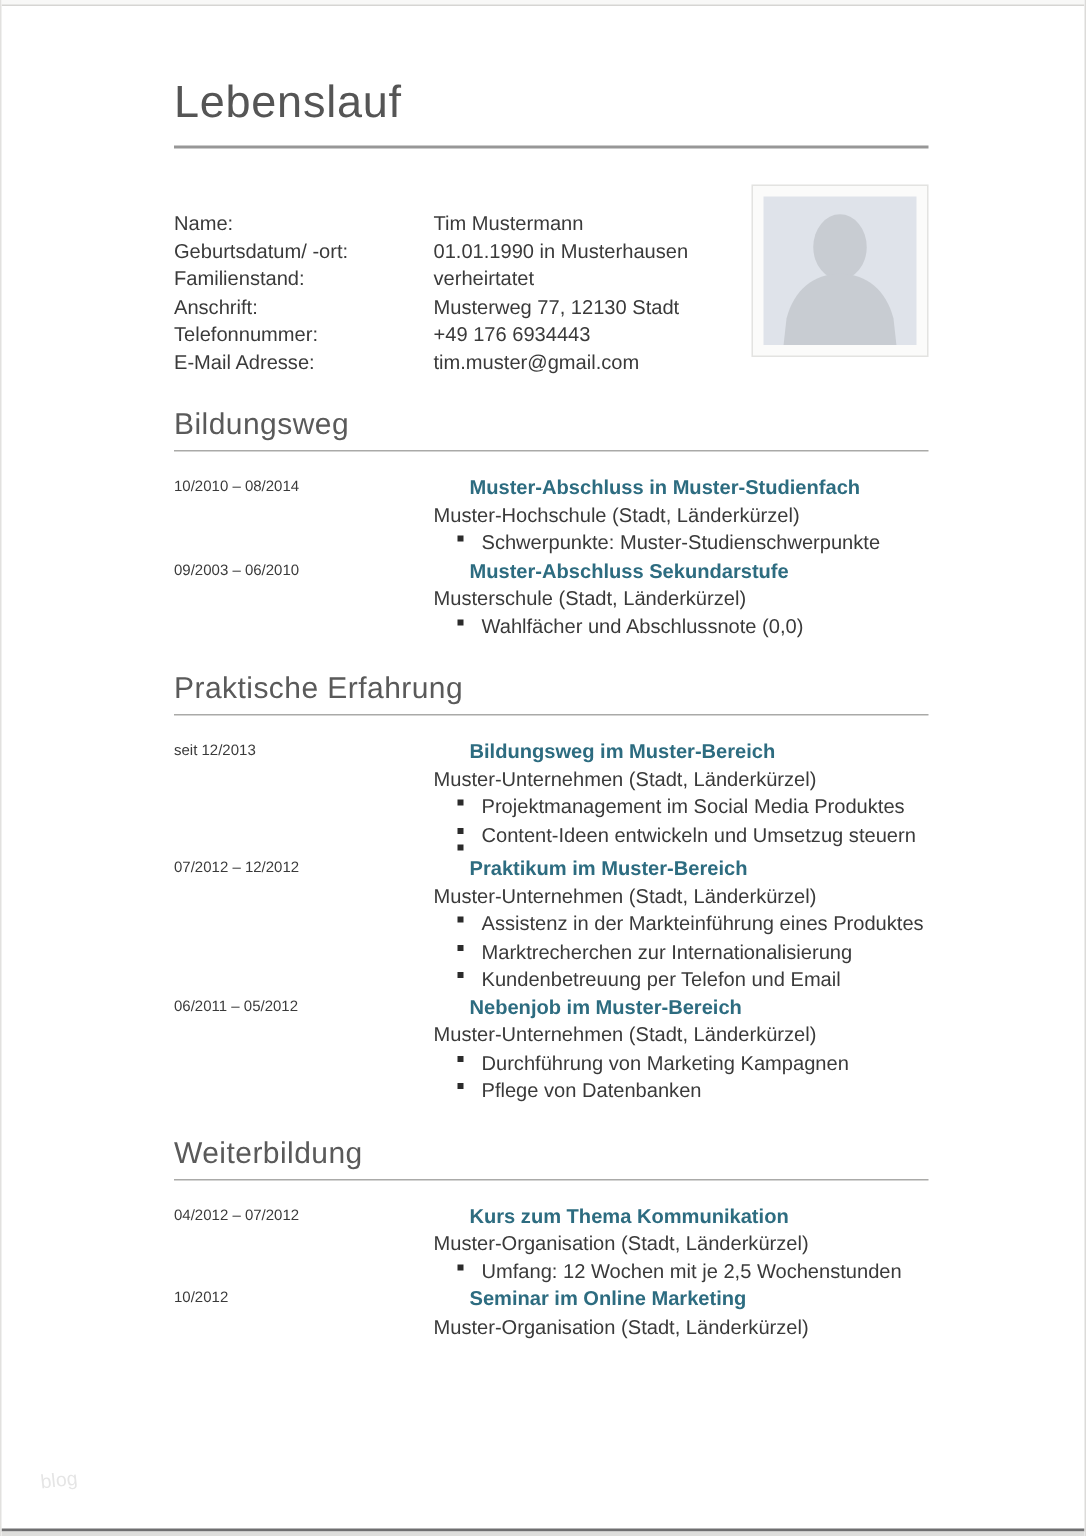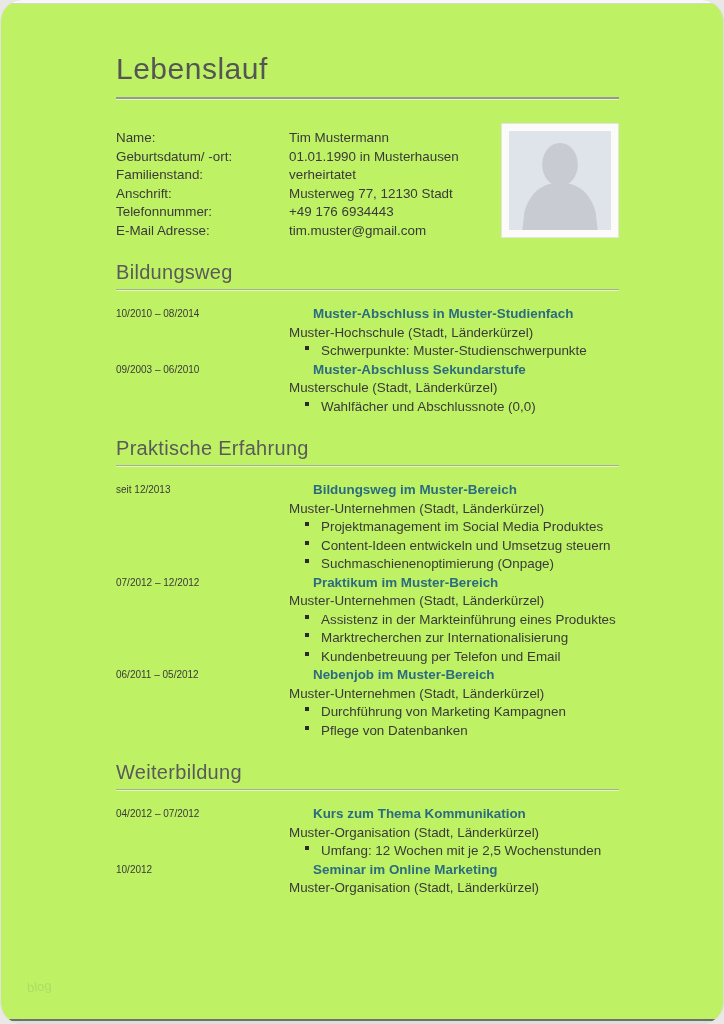--- a/index.html
+++ b/index.html
@@ -5,26 +5,25 @@
   html, body { margin: 0; padding: 0; }
   body {
     font-family: "Liberation Sans", "DejaVu Sans", sans-serif;
     background: #e9e8e6;
   }
   .page {
     position: relative;
     width: 724px;
     height: 1024px;
     margin: 0 auto;
-    background: #bef264;
+    background: #ffffff;
     overflow: hidden;
     box-sizing: border-box;
     border-left: 1px solid #e2e1df;
     border-right: 1px solid #dcdbd9;
-    border-radius: 22px;
   }
   .page-top-edge {
     position: absolute; top: 0; left: 0; right: 0;
     height: 3px; background: #f8f8f7;
     border-bottom: 1px solid #d6d5d3;
   }
   .page-bottom-edge {
     position: absolute; bottom: 3px; left: 0; right: 0;
     height: 2px; background: #6f6f70;
   }
@@ -46,21 +45,21 @@
     margin: 51px 0 0 0;
     letter-spacing: 0.5px;
   }
   .title-rule {
     height: 2px;
     background: #979797;
     margin-top: 10px;
     box-shadow: 0 1px 0 rgba(255,255,255,0.55);
   }
   .info {
-    margin-top: 30px;
+    margin-top: 41px;
     font-size: 13.4px;
     line-height: 18.5px;
     color: #3a3a3a;
   }
   .irow { display: flex; }
   .ilabel { width: 173px; flex: none; white-space: nowrap; }
   .ivalue { white-space: nowrap; }
   .photo {
     position: absolute;
     left: 500px;
@@ -222,21 +221,20 @@
           <div class="bullet">
             <span class="bsq"></span>
             <span class="btxt">Projektmanagement im Social Media Produktes</span>
           </div>
           <div class="bullet">
             <span class="bsq"></span>
             <span class="btxt">Content-Ideen entwickeln und Umsetzug steuern</span>
           </div>
           <div class="bullet">
             <span class="bsq"></span>
-            <span class="btxt">Suchmaschienenoptimierung (Onpage)</span>
           </div>
         </div>
       </div>
 
       <div class="entry">
         <div class="edate">07/2012 – 12/2012</div>
         <div class="ebody">
           <div class="etitle">Praktikum im Muster-Bereich</div>
           <div class="eorg">Muster-Unternehmen (Stadt, Länderkürzel)</div>
           <div class="bullet">

